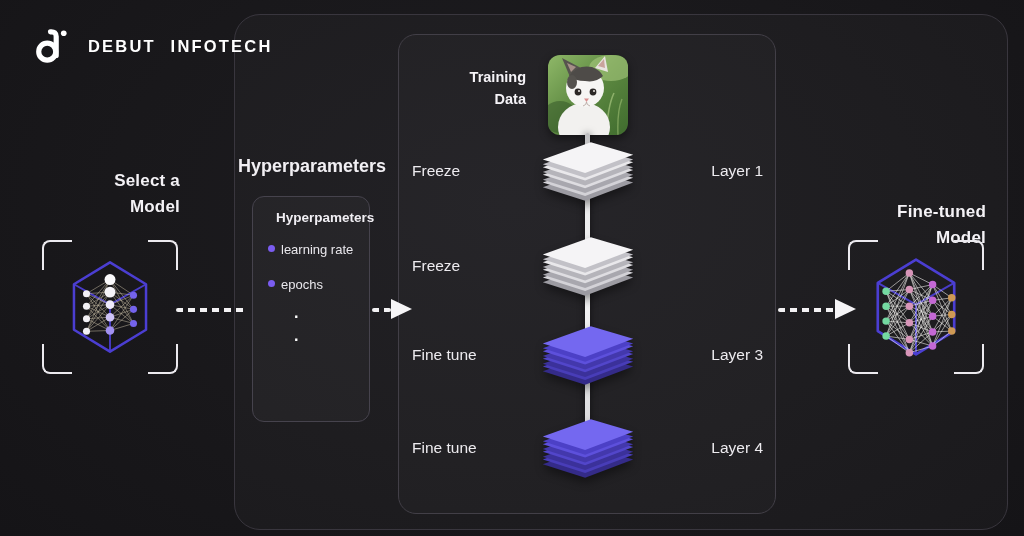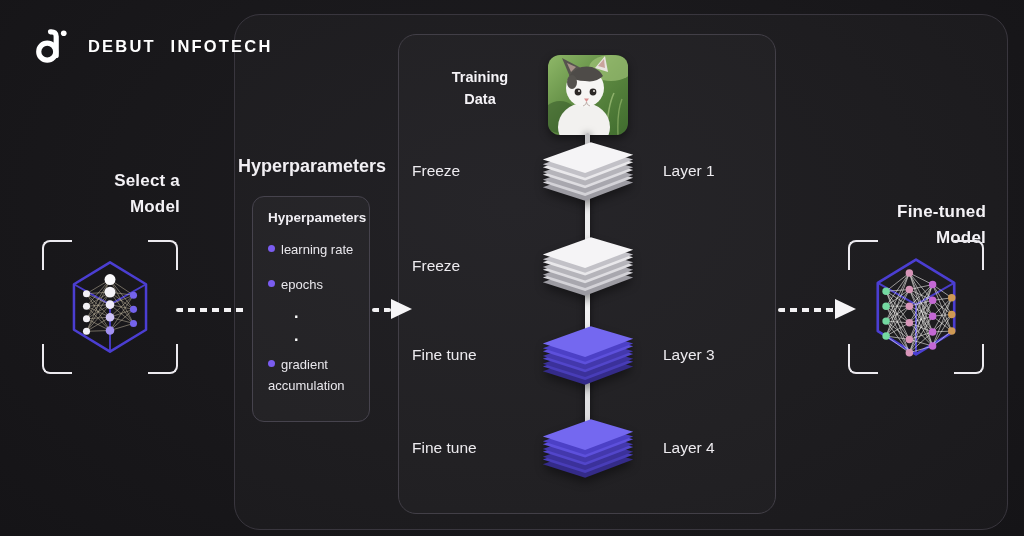--- a/index.html
+++ b/index.html
@@ -27,39 +27,39 @@
   .corner{position:absolute;width:28px;height:28px;border:2.5px solid #eceaef;}
   .c-tl{left:0;top:0;border-right:none;border-bottom:none;border-top-left-radius:8px;}
   .c-tr{right:0;top:0;border-left:none;border-bottom:none;border-top-right-radius:8px;}
   .c-bl{left:0;bottom:0;border-right:none;border-top:none;border-bottom-left-radius:8px;}
   .c-br{right:0;bottom:0;border-left:none;border-top:none;border-bottom-right-radius:8px;}
   .hex-left{left:63px;top:256px;}
   .hex-right{left:866px;top:253px;}
   
   .hp-heading{left:238px;top:156px;width:138px;text-align:center;font-size:18px;font-weight:600;color:#f1eff3;}
   .hp-box{left:252px;top:196px;width:118px;height:226px;box-sizing:border-box;border:1px solid #46434d;border-radius:12px;background:rgba(255,255,255,0.028);padding:13px 10px 10px 11px;}
-  .hp-title{font-size:13.5px;font-weight:600;color:#f0eef3;margin:0 0 15px 4px;}
+  .hp-title{font-size:13.5px;font-weight:600;color:#f0eef3;margin:0 0 15px 12px;}
   .hp-list{list-style:none;margin:4px;padding:0;font-size:13px;color:#e9e7ec;}
   .hp-item{margin:0 0 15px 0;line-height:1.55;}
   .bullet{display:inline-block;width:7px;height:7px;border-radius:50%;background:#7a5cf0;margin-right:6px;vertical-align:2px;}
   .hp-dot{margin:0 0 9px 26px;font-size:16px;font-weight:700;line-height:.85;color:#ffffff;}
   
   .dashline{height:3.5px;border-radius:2px;background:repeating-linear-gradient(90deg,#f3f2f4 0 7px,transparent 7px 12px);}
   .arrow-a{left:176px;top:308px;width:72px;}
   .arrow-b-dash{left:372px;top:308px;width:19px;}
   .arrow-b-head{left:391px;top:299px;width:0;height:0;border-top:10.5px solid transparent;border-bottom:10.5px solid transparent;border-left:21px solid #f6f5f7;}
   .arrow-c-dash{left:778px;top:308px;width:57px;}
   .arrow-c-head{left:835px;top:299px;width:0;height:0;border-top:10.5px solid transparent;border-bottom:10.5px solid transparent;border-left:21px solid #f6f5f7;}
   
-  .training-title{left:434px;top:66px;width:92px;text-align:center;font-size:14.5px;font-weight:600;line-height:1.55;color:#f5f3f7;}
+  .training-title{left:434px;top:66px;width:92px;text-align:right;font-size:14.5px;font-weight:600;line-height:1.55;color:#f5f3f7;}
   .cat{left:548px;top:55px;width:80px;height:80px;border-radius:12px;overflow:hidden;box-shadow:0 4px 10px rgba(0,0,0,.45);}
   .vline{left:585px;top:133px;width:5px;height:317px;border-radius:3px;background:linear-gradient(180deg,#bdbdbf,#ebebec 12%,#f2f2f3 55%,#d6d6d8);box-shadow:0 0 7px rgba(0,0,0,.55);}
   
   .action-label{left:412px;width:120px;font-size:15.5px;font-weight:500;color:#edebef;line-height:24px;}
-  .layer-label{left:663px;width:100px;text-align:left;font-size:15.5px;font-weight:500;color:#edebef;line-height:24px;}
+  .layer-label{left:663px;width:100px;text-align:right;font-size:15.5px;font-weight:500;color:#edebef;line-height:24px;}
   .r0{top:159px}.r1{top:254px}.r2{top:343px}.r3{top:436px}
   .layer-stack{left:538px;width:100px;height:68px;filter:drop-shadow(0 5px 5px rgba(0,0,0,.4));}
   .s0{top:137px}.s1{top:232px}.s2{top:321px}.s3{top:414px}
 </style>
 </head>
 <body>
 
 <div class="stage">
 
   <div class="abs outer-panel"></div>
@@ -139,21 +139,20 @@
   <div class="abs dashline arrow-a"></div>
 
   <div class="abs hp-heading">Hyperparameters</div>
   <div class="abs hp-box">
     <div class="hp-title">Hyperpameters</div>
     <ul class="hp-list">
       <li class="hp-item"><span class="bullet"></span><span>learning rate</span></li>
       <li class="hp-item"><span class="bullet"></span><span>epochs</span></li>
       <li class="hp-dot">·</li>
       <li class="hp-dot">·</li>
-      <li class="hp-item"><span class="bullet"></span><span>gradient accumulation</span></li>
     </ul>
   </div>
 
   <div class="abs dashline arrow-b-dash"></div>
   <div class="abs arrow-b-head"></div>
 
   <div class="abs training-title">
     <div>Training</div>
     <div>Data</div>
   </div>

